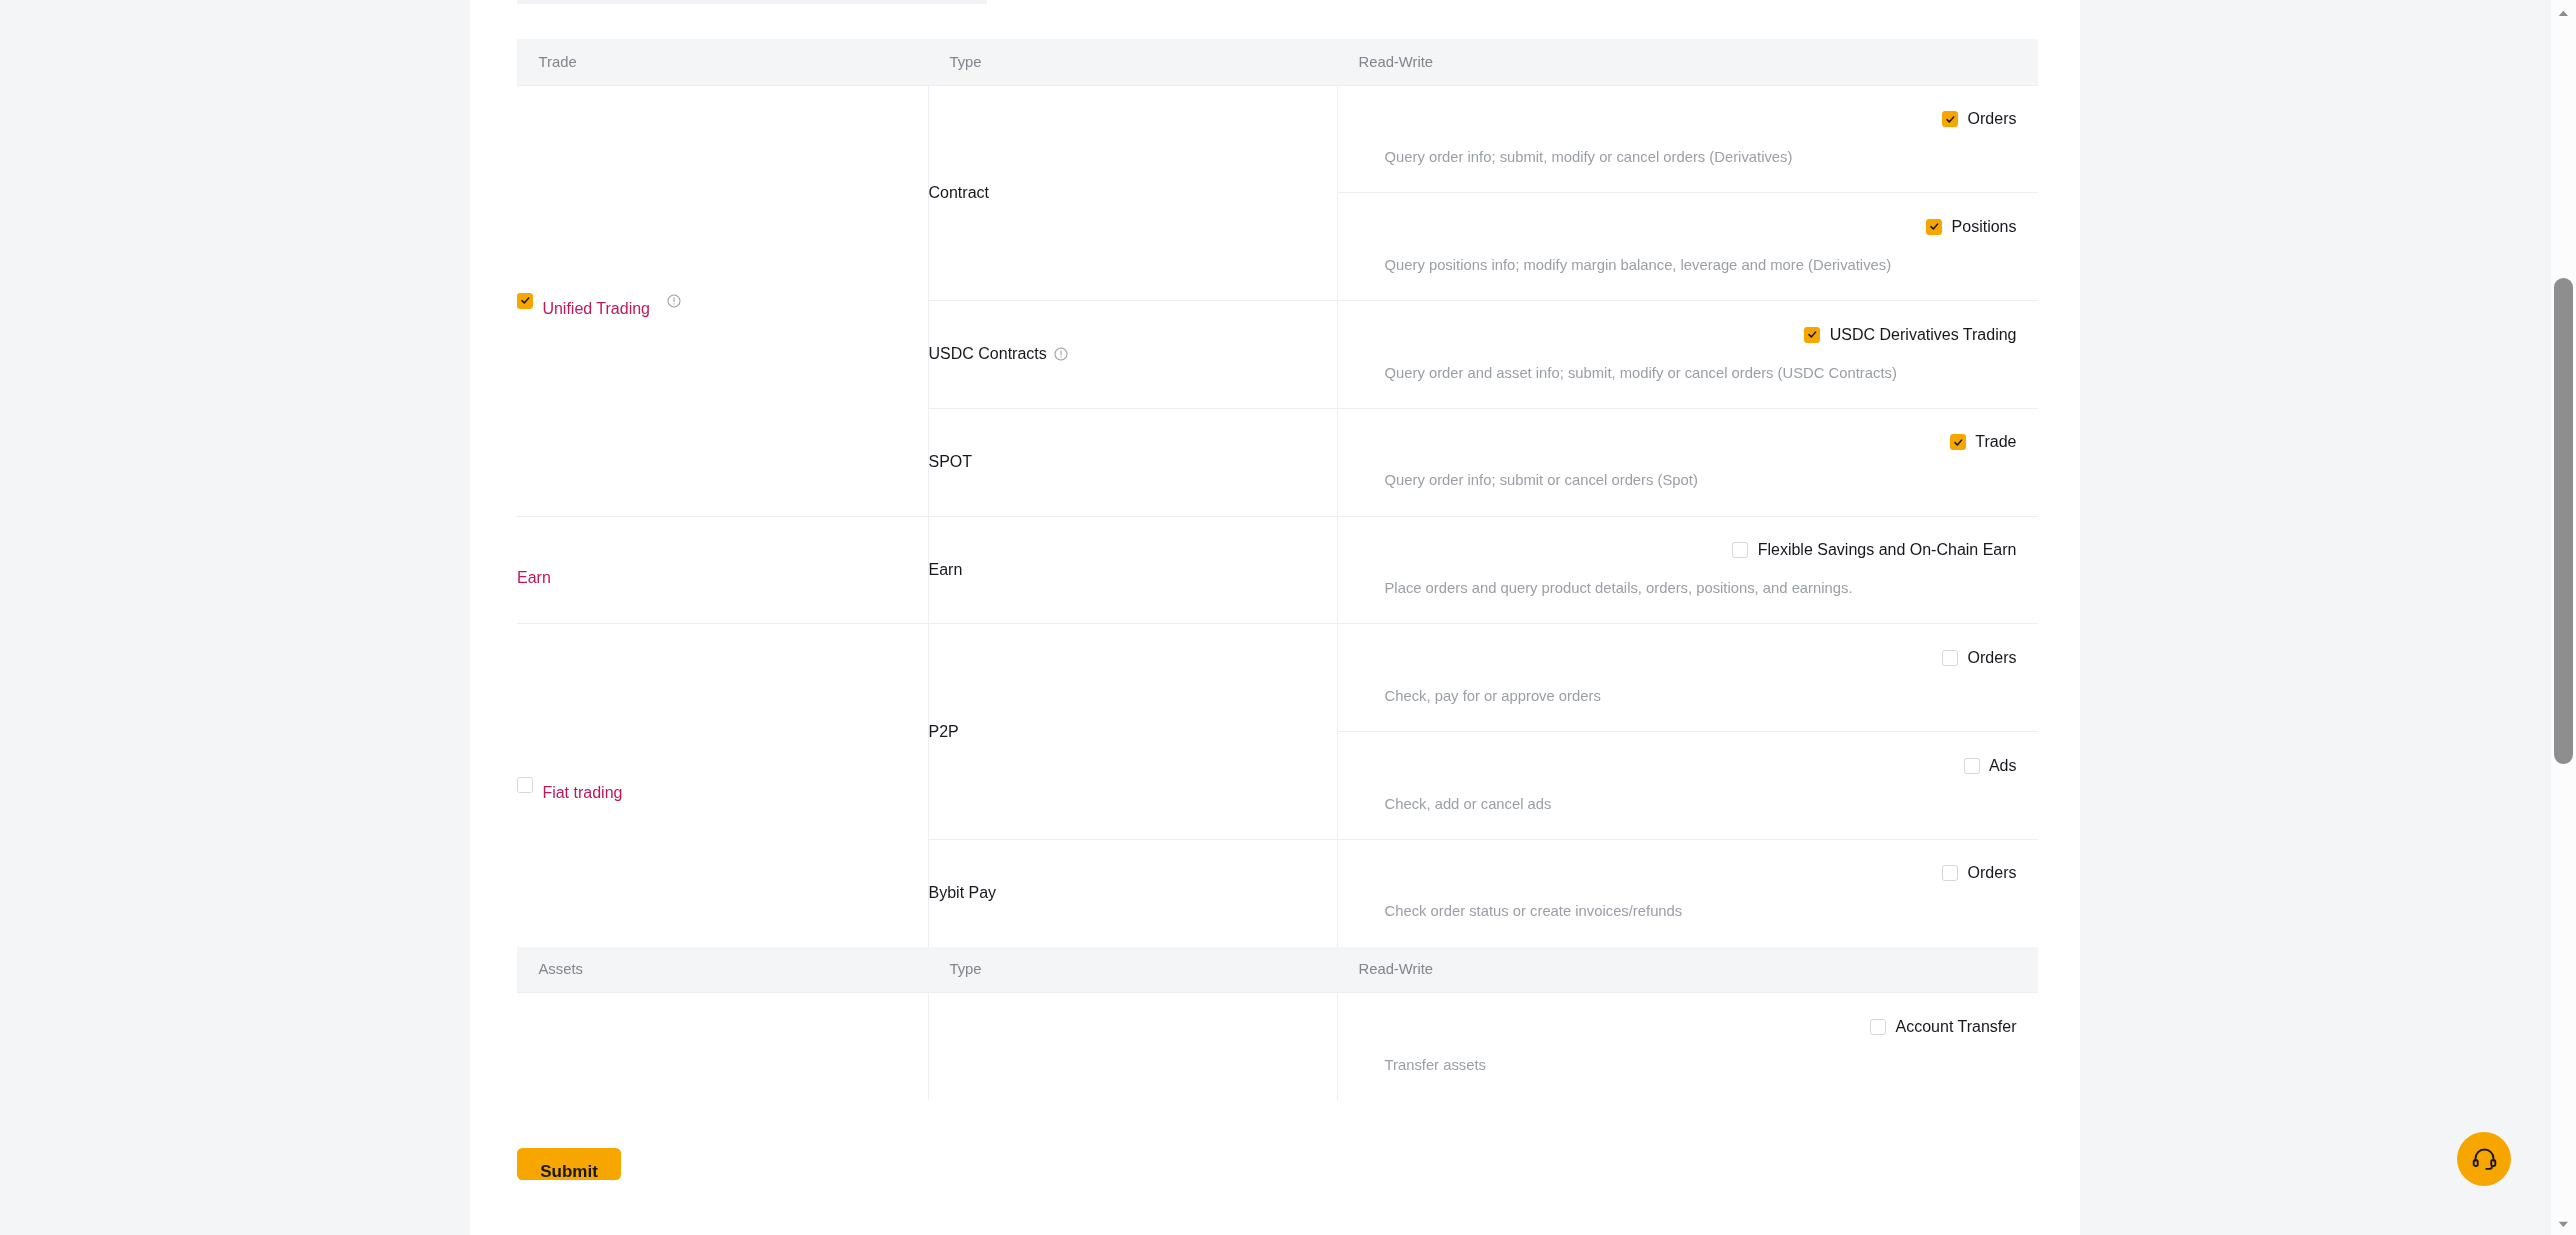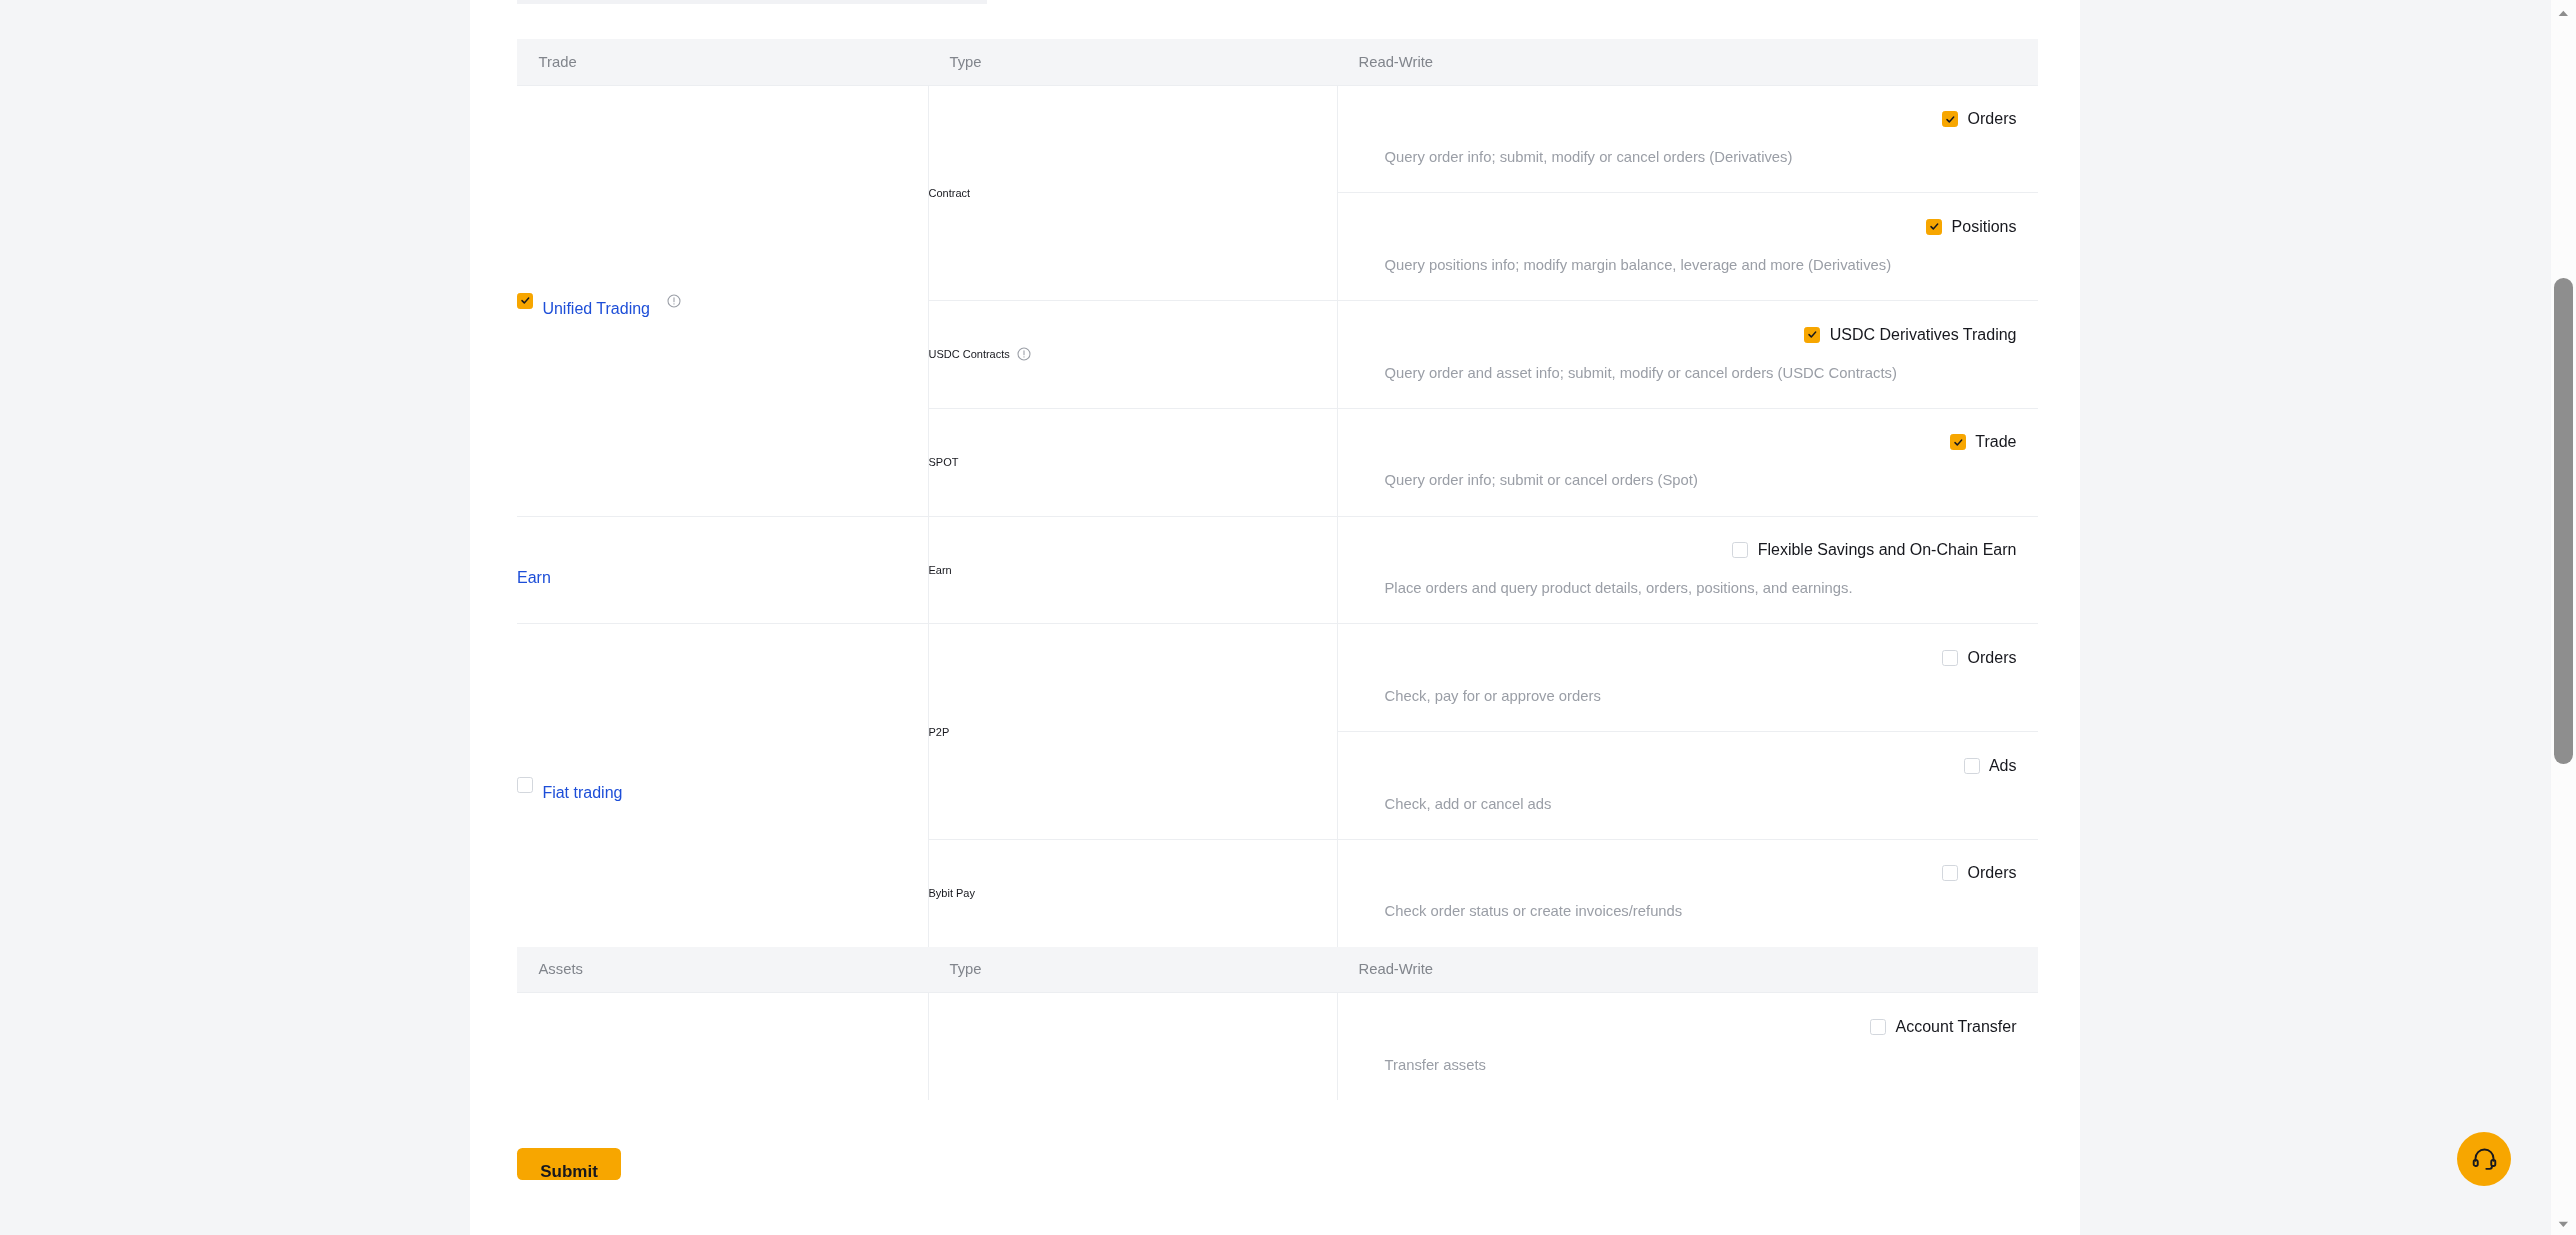--- a/index.html
+++ b/index.html
@@ -80,21 +80,21 @@
   }
   .perm-table td.no-right-border { border-right: none; }
 
   .cell-group {
     padding-left: 21.5px;
     font-size: 16px;
     color: #17181e;
   }
   .cell-type {
     padding-left: 21.5px;
-    font-size: 11px;
+    font-size: 16px;
     color: #17181e;
   }
 
   
   td.cell-rw { padding: 0; }
   .perm-block {
     padding: 25.5px 21.5px 25.5px 21.5px;
     min-height: 78px;
   }
   .perm-block + .perm-block { border-top: 0.7px solid #eceef1; }
@@ -143,21 +143,21 @@
   }
 
   
   .group-chk-wrap {
     display: flex;
     align-items: center;
     gap: 9.4px;
   }
   .group-chk-label {
     font-size: 16px;
-    color: #1d4ed8;
+    color: #be185d;
     margin-top: 16px;
   }
 
   .info-icon {
     width: 16px;
     height: 16px;
     flex: 0 0 16px;
     display: inline-block;
     margin-left: 6.7px;
     vertical-align: -2.7px;

